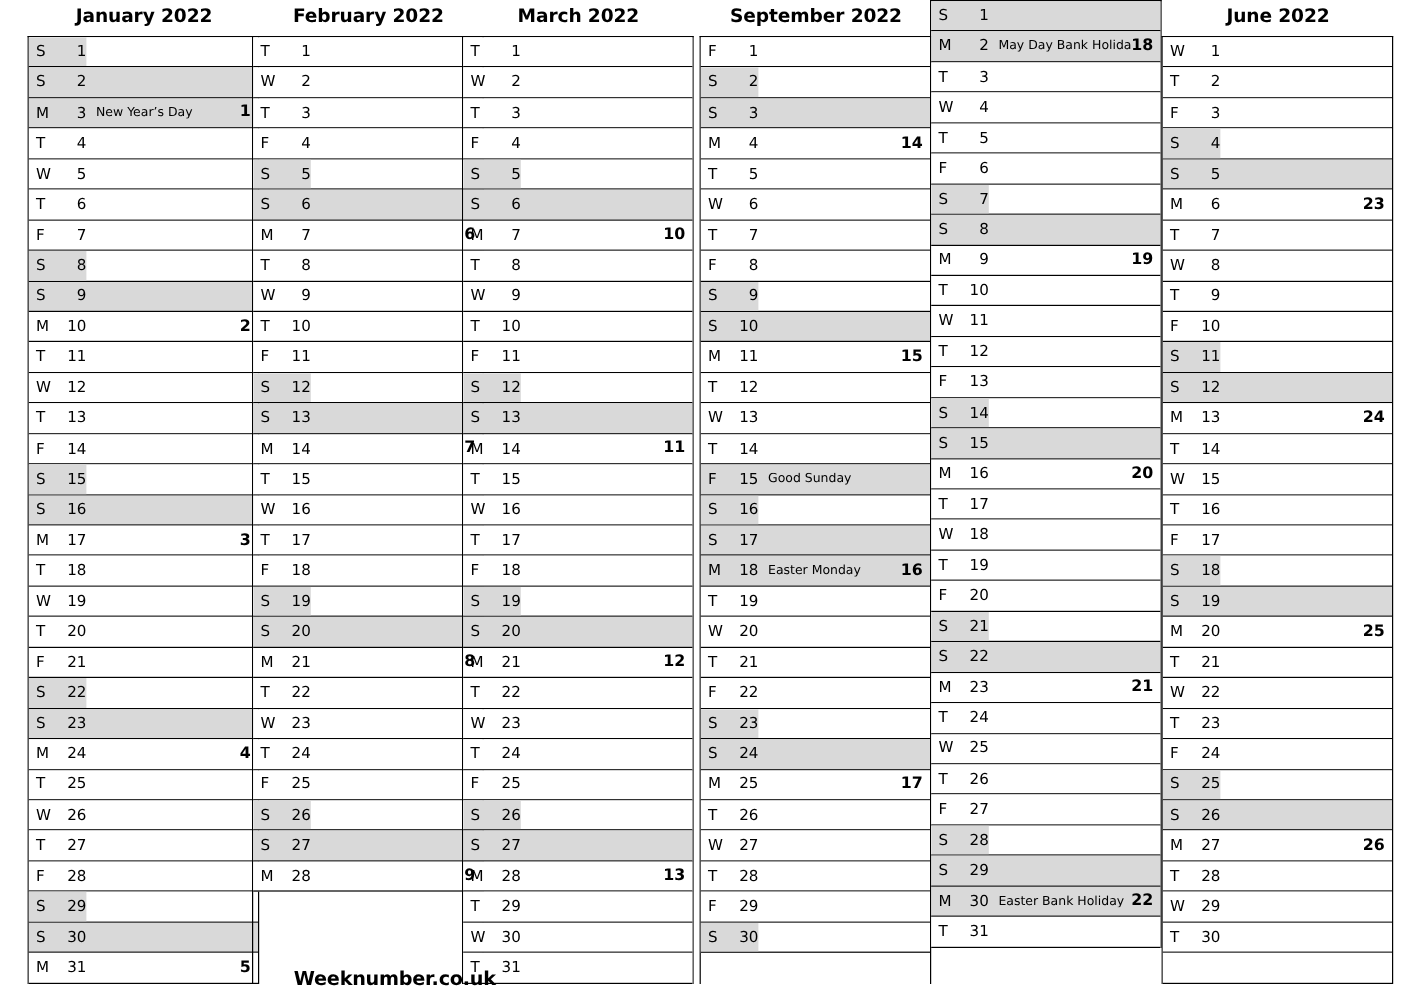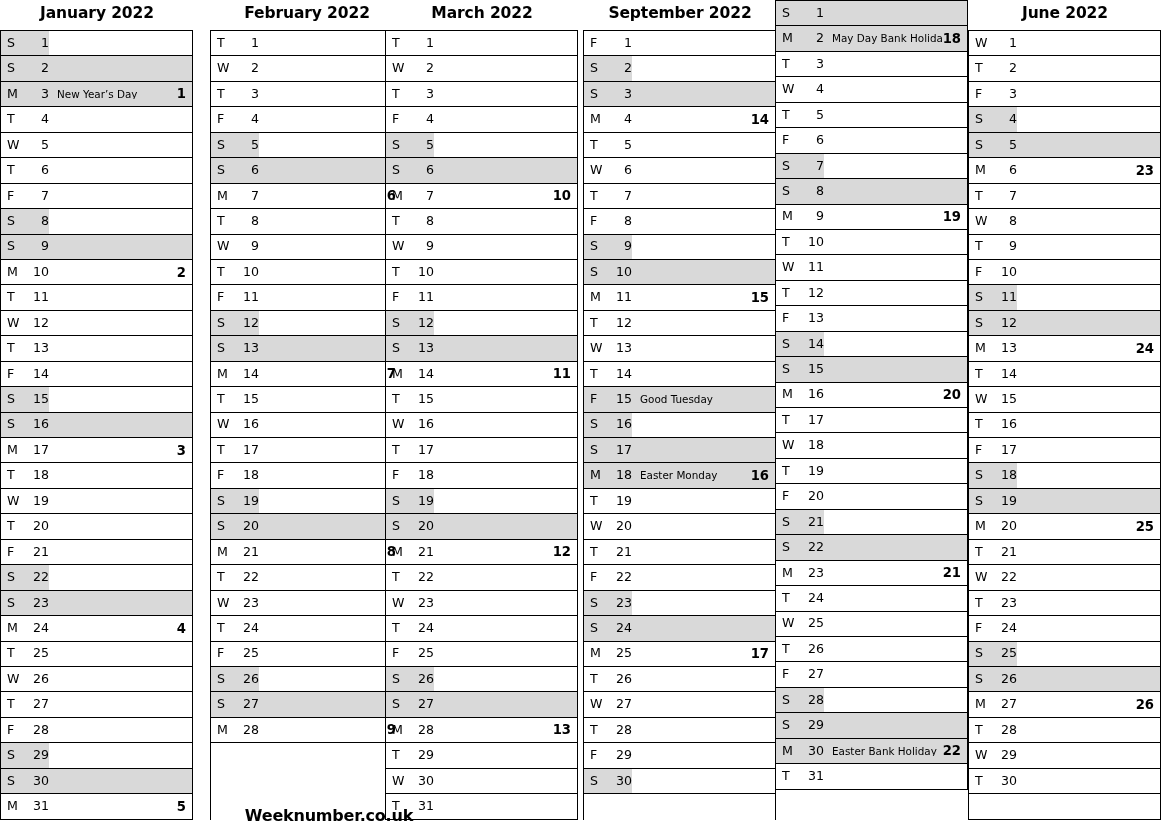--- a/index.html
+++ b/index.html
@@ -131,21 +131,21 @@
     font-weight: bold;
     letter-spacing: -0.2px;
     color: #000;
     padding-left: 34px;
   }
 </style>
 </head>
 <body>
 
 <div id="calendar">
-    <div class="month-col" style="left: 0px;">
+    <div class="month-col" style="left: 0px; padding-left: 23px;">
       <div class="month-title">January 2022</div>
       <div class="days">
         <div class="day-row">
           <div class="sat-shade"></div>
           <div class="dow">S</div>
           <div class="dom">1</div>
           <div class="holiday"></div>
           <div class="weeknum"></div>
         </div>
         <div class="day-row full-shade">
@@ -794,21 +794,21 @@
         </div>
         <div class="day-row">
           <div class="dow">T</div>
           <div class="dom">14</div>
           <div class="holiday"></div>
           <div class="weeknum"></div>
         </div>
         <div class="day-row full-shade">
           <div class="dow">F</div>
           <div class="dom">15</div>
-          <div class="holiday">Good Tuesday</div>
+          <div class="holiday">Good Sunday</div>
           <div class="weeknum"></div>
         </div>
         <div class="day-row">
           <div class="sat-shade"></div>
           <div class="dow">S</div>
           <div class="dom">16</div>
           <div class="holiday"></div>
           <div class="weeknum"></div>
         </div>
         <div class="day-row full-shade">

